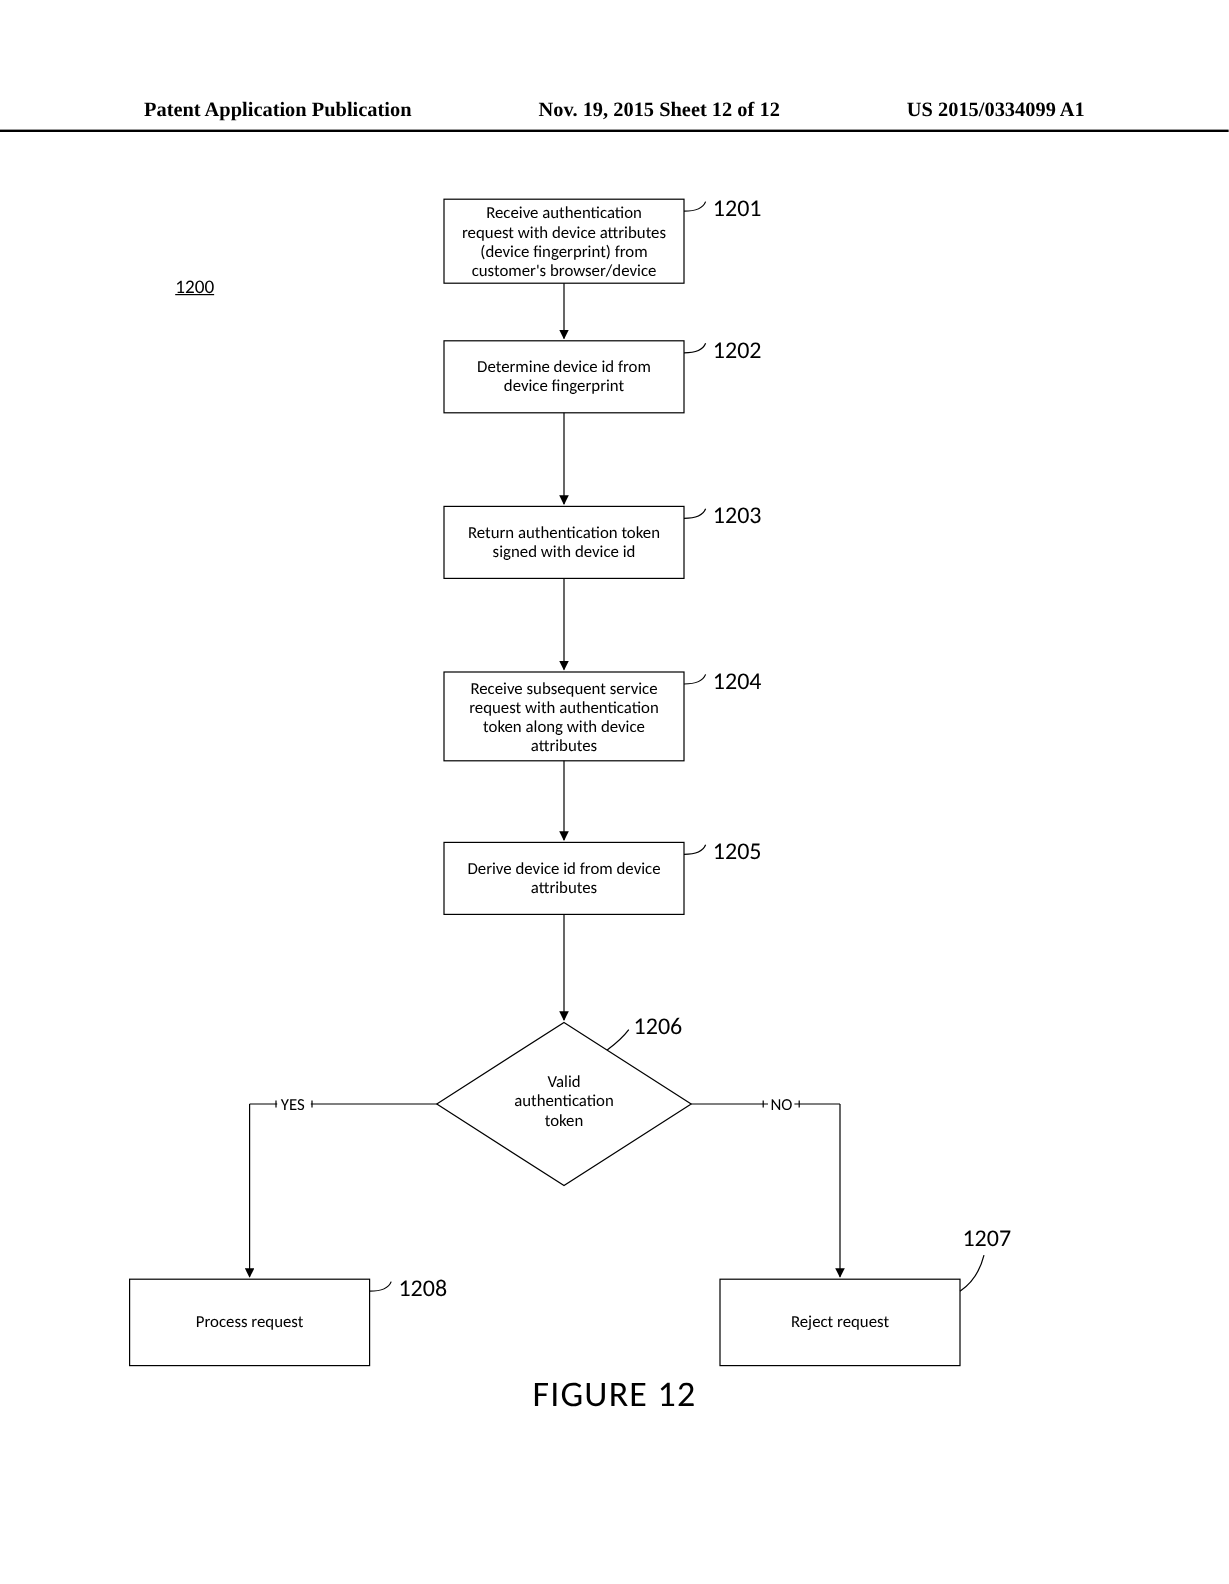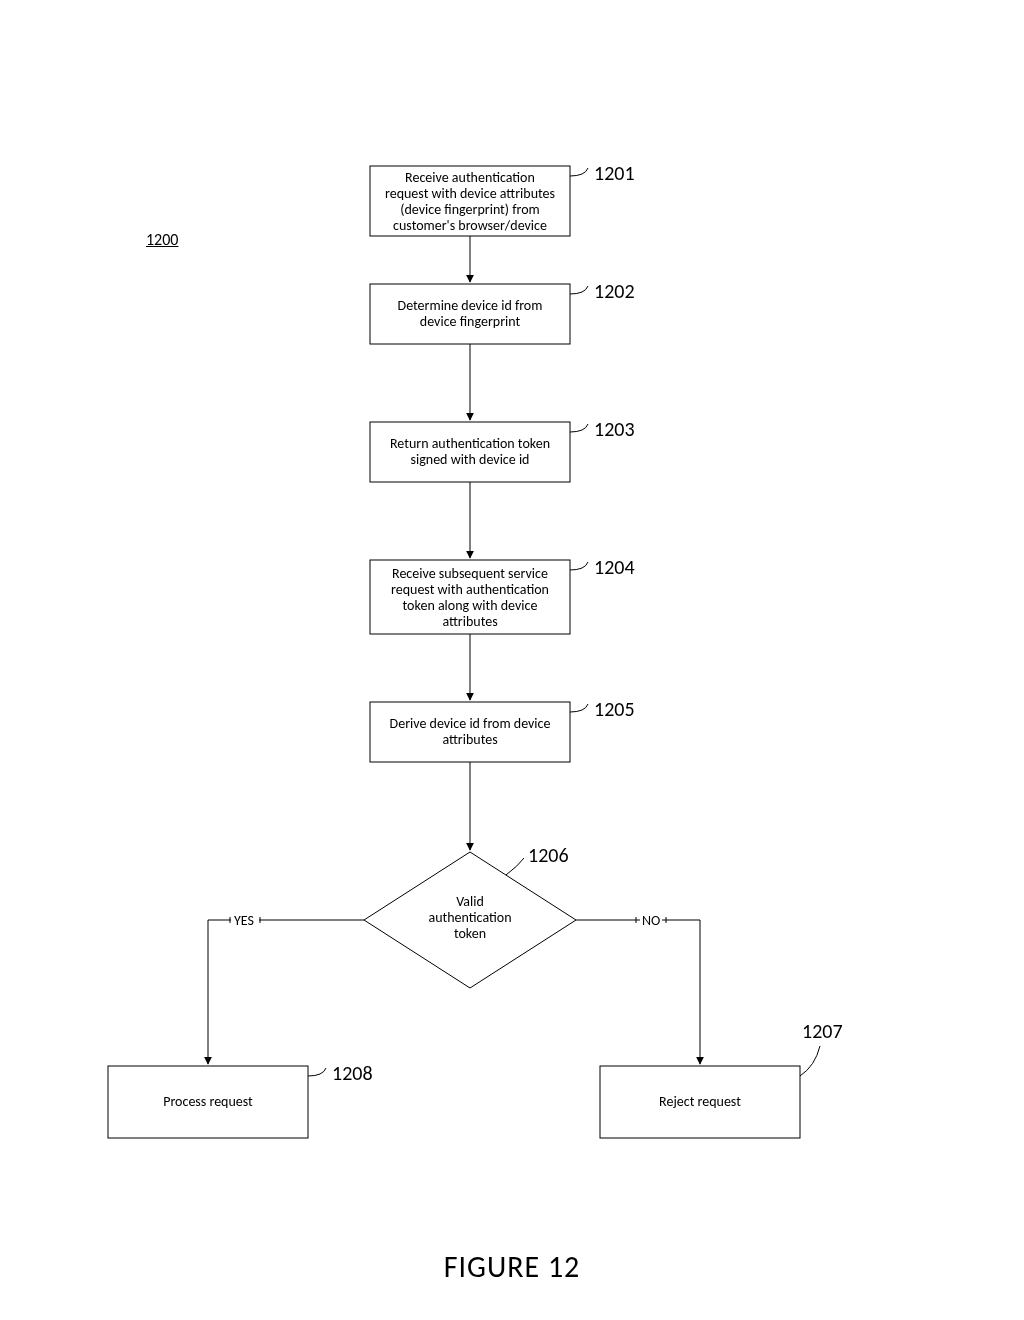--- a/index.html
+++ b/index.html
@@ -59,30 +59,35 @@
     text-anchor: start;
   }
   .branch {
     font-family: "Calibri","Arial",sans-serif;
     font-size: 14px;
   }
   .fig-title {
     position: absolute;
     width: 100%;
     text-align: center;
-    top: 1248px;
+    top: 1144px;
     font-size: 30px;
     letter-spacing: 1px;
   }
 </style>
 </head>
 <body>
 
 <div class="page">
 
+  <div class="header">
+    <span class="left">Patent Application Publication</span>
+    <span class="mid">Nov. 19, 2015   Sheet 12 of 12</span>
+    <span class="right">US 2015/0334099 A1</span>
+  </div>
 
   <div class="fig-num">1200</div>
 
   <svg class="flow" width="1024" height="1320">
     <defs>
       <marker id="arrow" viewBox="0 0 10 10" refX="9" refY="5" markerWidth="8" markerHeight="8" orient="auto-start-reverse">
         <path d="M 0 0 L 10 5 L 0 10 z" fill="#000"></path>
       </marker>
     </defs>
 

